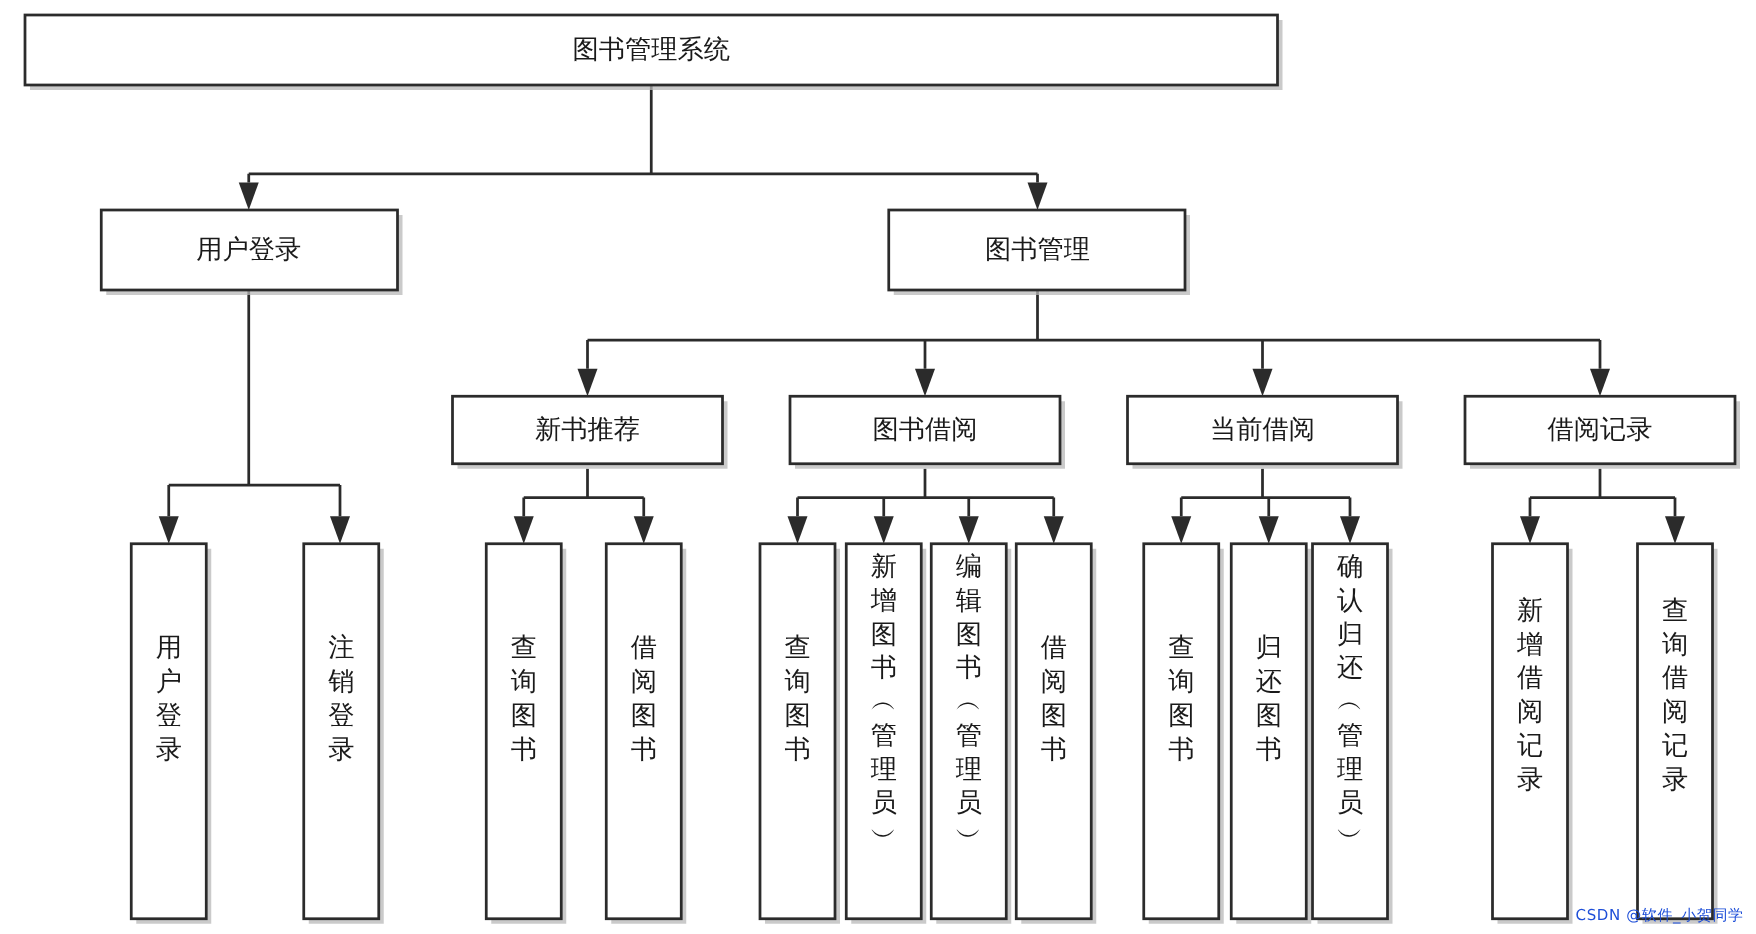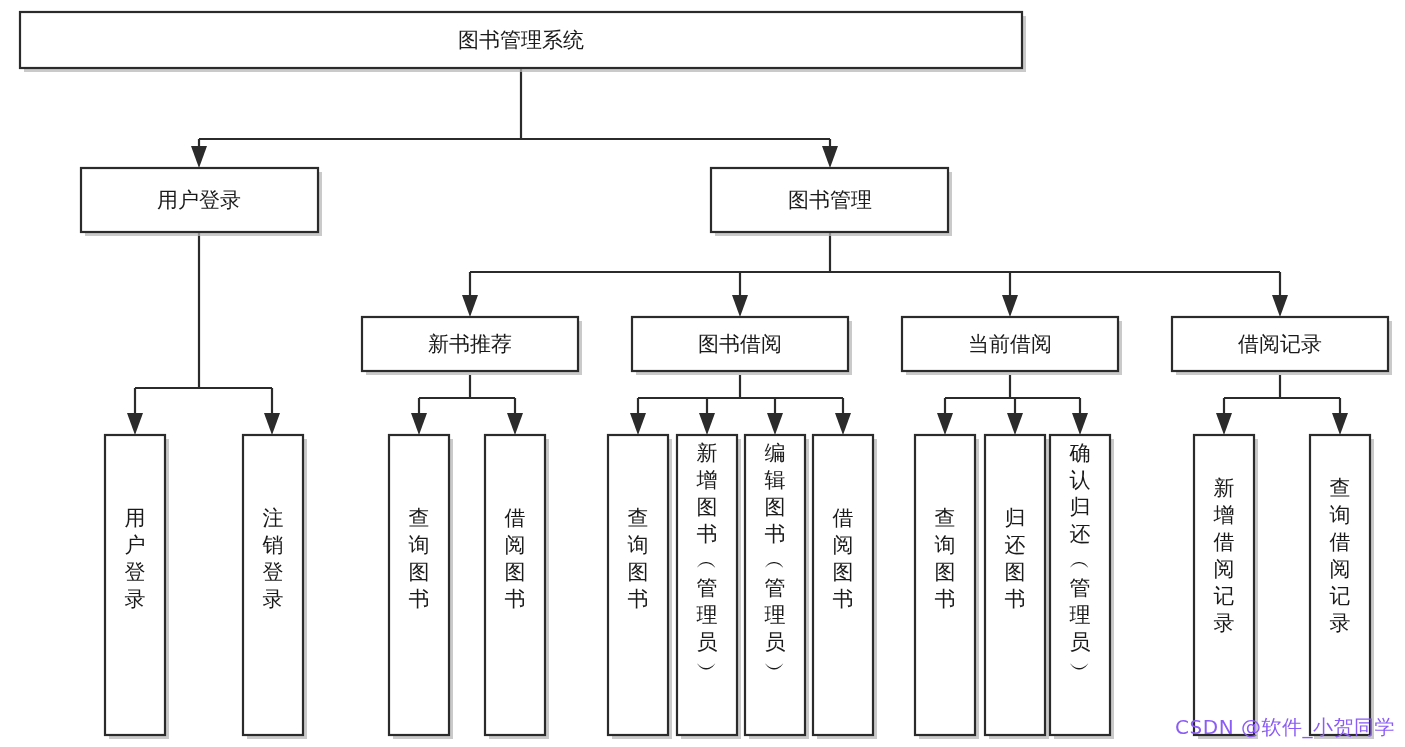--- a/index.html
+++ b/index.html
@@ -56,22 +56,22 @@
     font-family: "DejaVu Sans", "Liberation Sans", sans-serif;
     fill: #1a1a1a;
     font-size: 21px;
     text-anchor: middle;
   }
   .watermark {
     position: absolute;
     right: 10px;
     bottom: 6px;
     font-family: "DejaVu Sans", "Liberation Sans", sans-serif;
-    font-size: 20px;
-    color: #8b5cf6;
+    font-size: 12px;
+    color: #1d4ed8;
     white-space: nowrap;
     letter-spacing: 0.5px;
     pointer-events: none;
   }
 </style>
 </head>
 <body>
 
 <div id="diagram-root">
 

